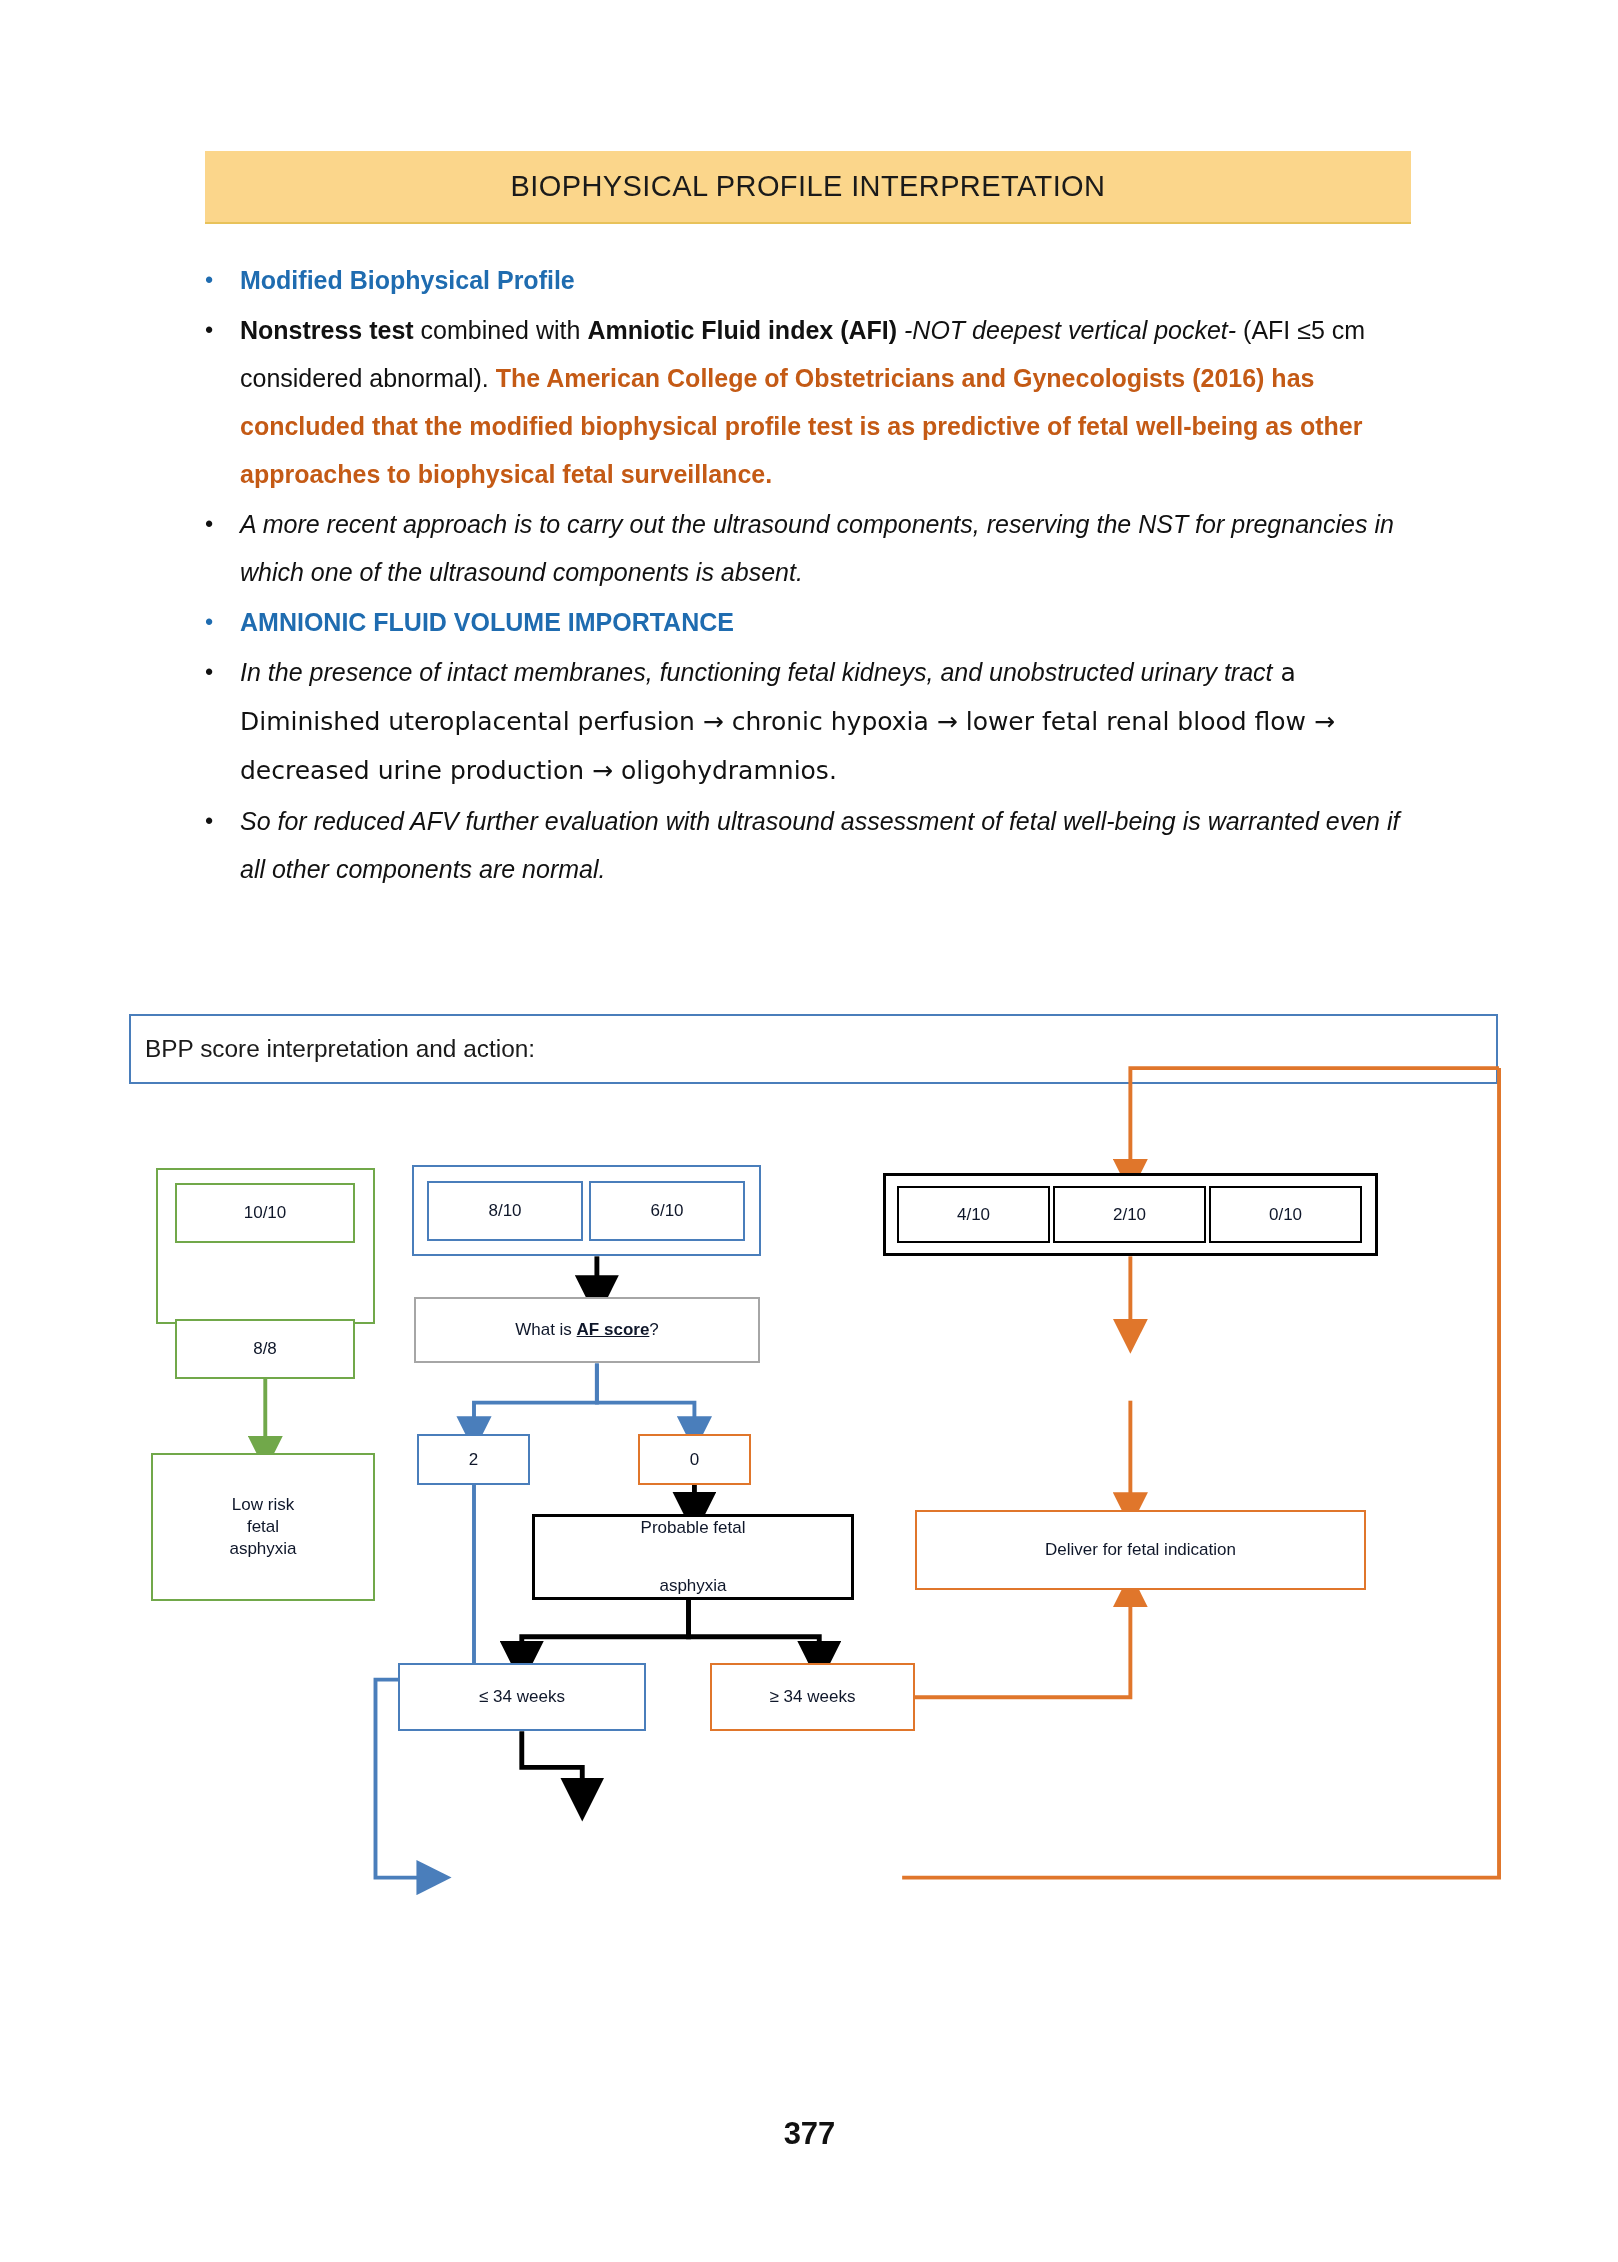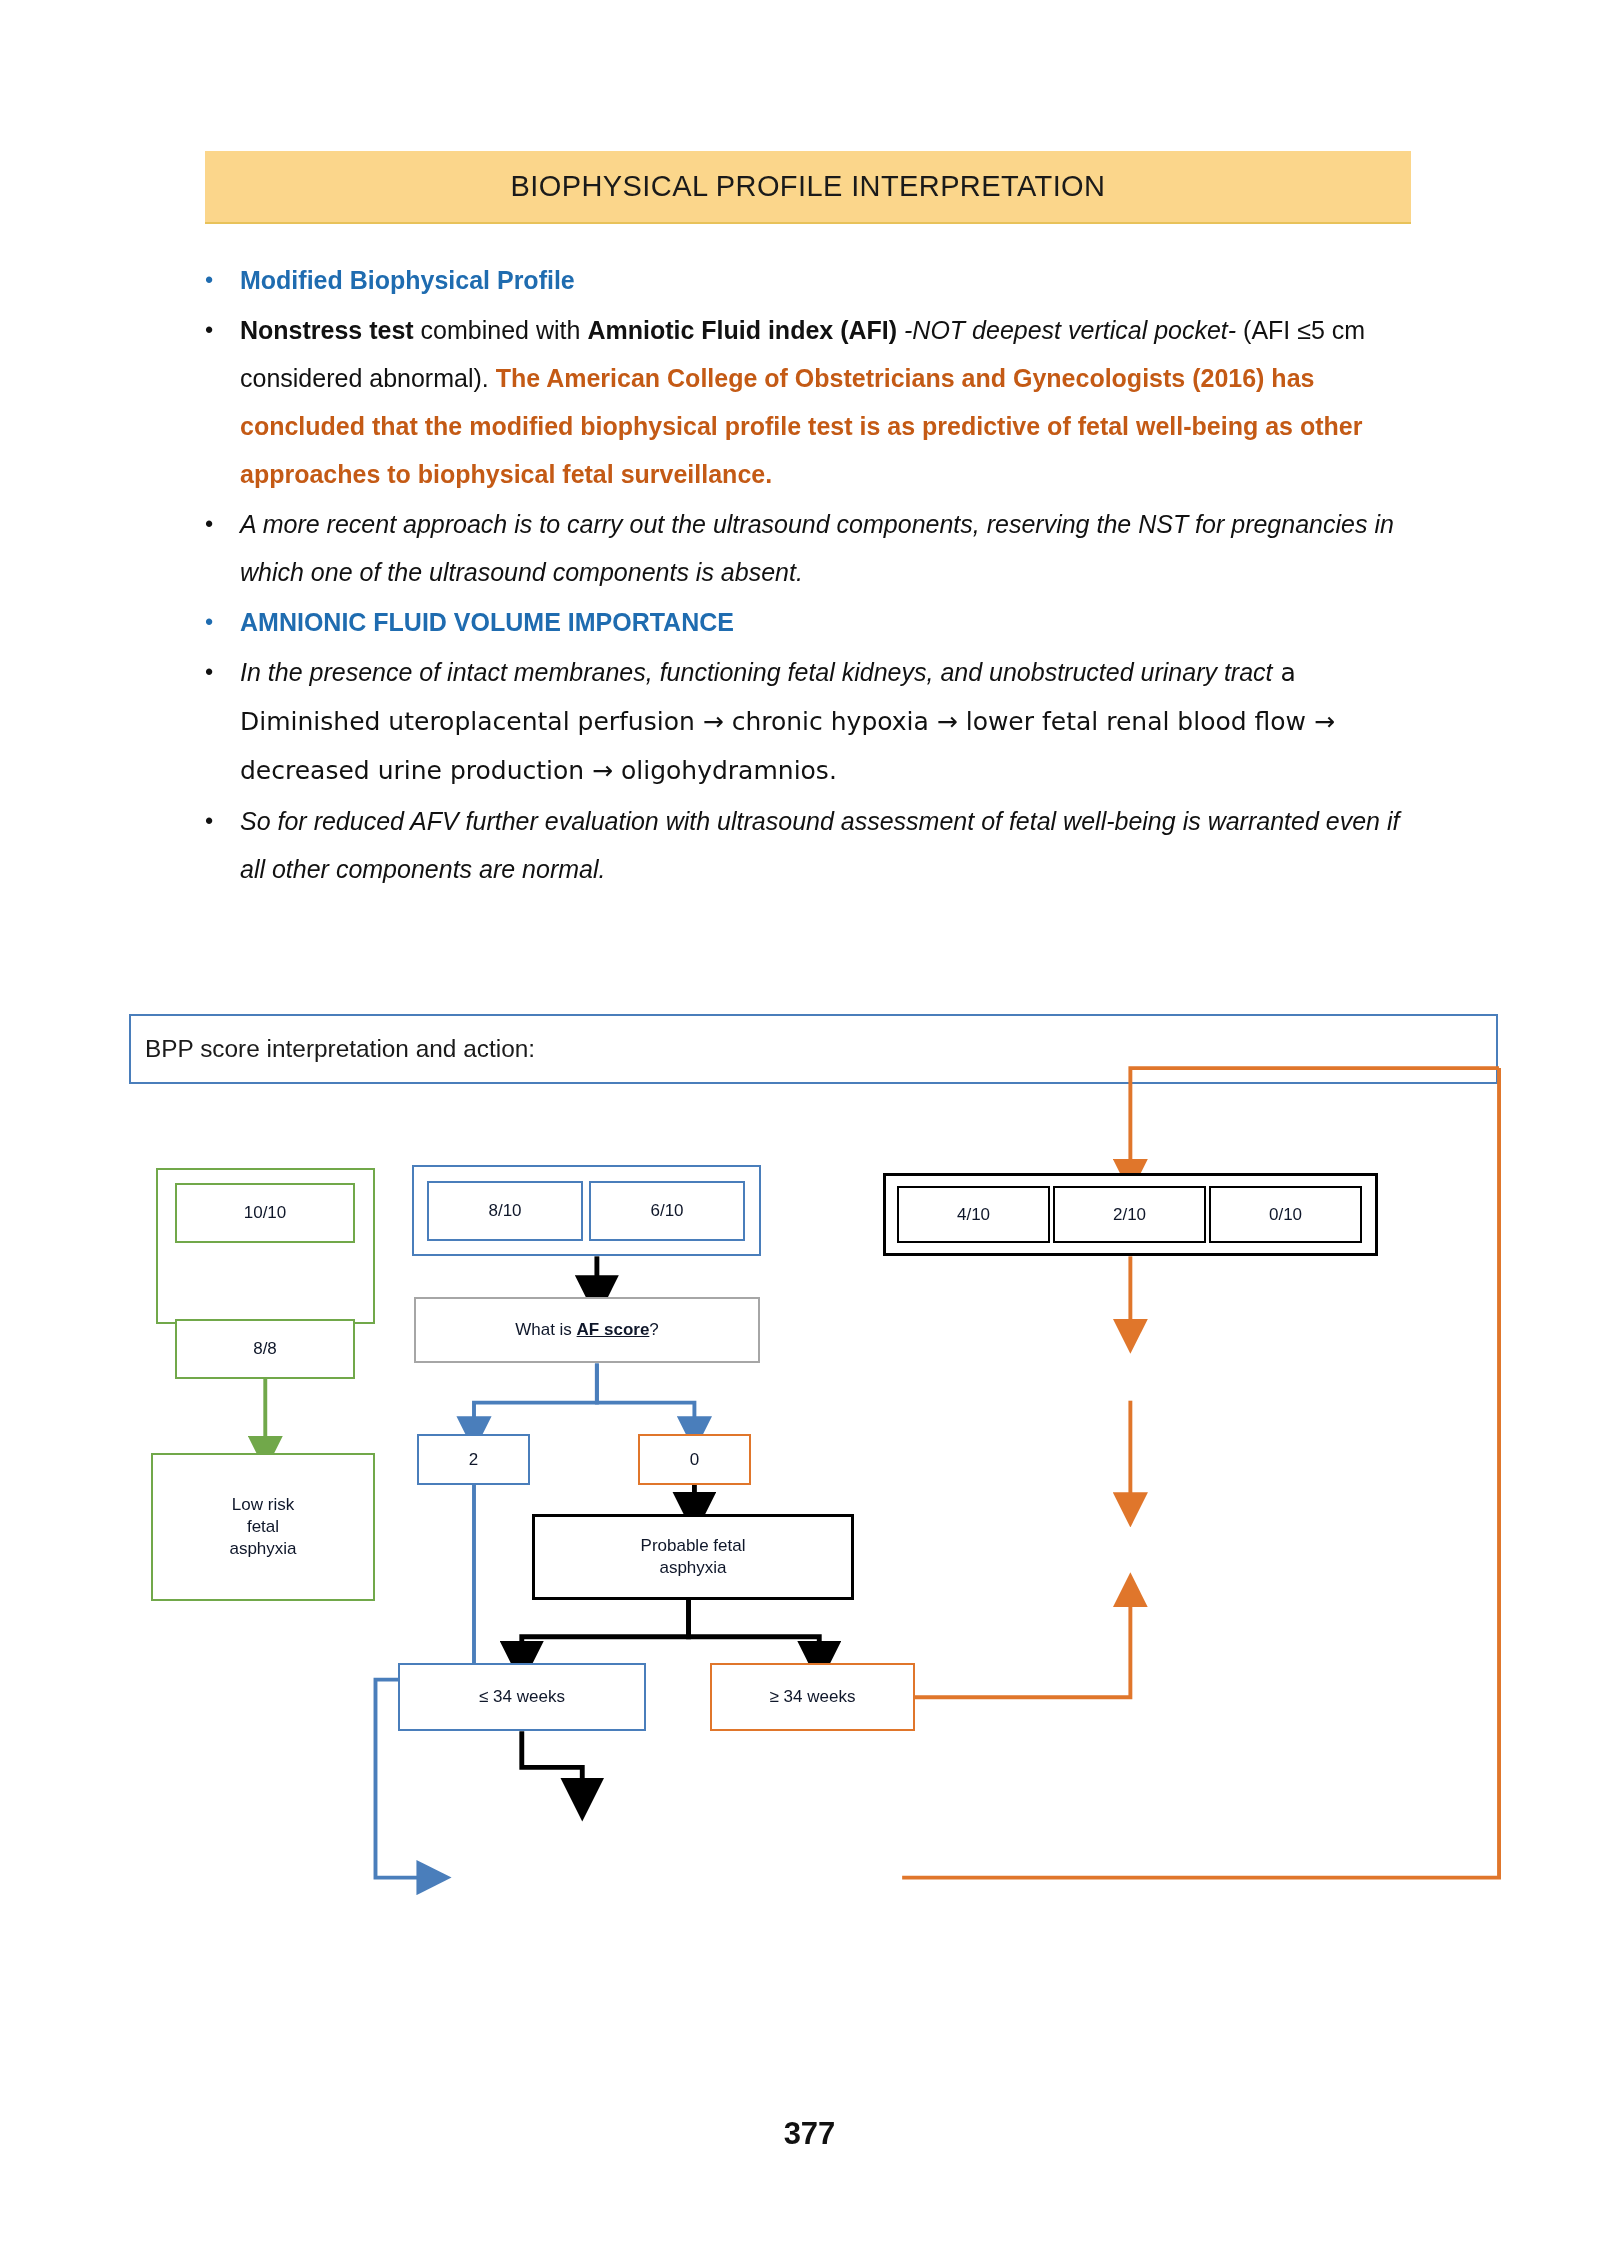--- a/index.html
+++ b/index.html
@@ -186,37 +186,40 @@
       <span><span>What is </span><span class="underline-b">AF score</span><span>?</span></span>
     </div>
 
     <div class="fbox bd-blue" style="left:417px;top:1434px;width:113px;height:51px;">
       <span>2</span>
     </div>
     <div class="fbox bd-orange" style="left:638px;top:1434px;width:113px;height:51px;">
       <span>0</span>
     </div>
 
-    <div class="fbox bd-black" style="left:532px;top:1514px;width:322px;height:86px;flex-direction:column;">
+    <div class="fbox bd-black" style="left:532px;top:1514px;width:322px;height:86px;flex-direction:column;justify-content:space-between;">
       <span>Probable fetal</span>
       <span>asphyxia</span>
     </div>
 
     <div class="fbox bd-black" style="left:883px;top:1173px;width:495px;height:83px;"></div>
     <div class="fbox bd-black-thin" style="left:897px;top:1186px;width:153px;height:57px;">
       <span>4/10</span>
     </div>
     <div class="fbox bd-black-thin" style="left:1053px;top:1186px;width:153px;height:57px;">
       <span>2/10</span>
     </div>
     <div class="fbox bd-black-thin" style="left:1209px;top:1186px;width:153px;height:57px;">
       <span>0/10</span>
     </div>
 
 
+    <div class="fbox bd-orange" style="left:915px;top:1510px;width:451px;height:80px;">
+      <span>Deliver for fetal indication</span>
+    </div>
 
     <div class="fbox bd-blue" style="left:398px;top:1663px;width:248px;height:68px;">
       <span>≤ 34 weeks</span>
     </div>
     <div class="fbox bd-orange" style="left:710px;top:1663px;width:205px;height:68px;">
       <span>≥ 34 weeks</span>
     </div>
 
 
   </div>

